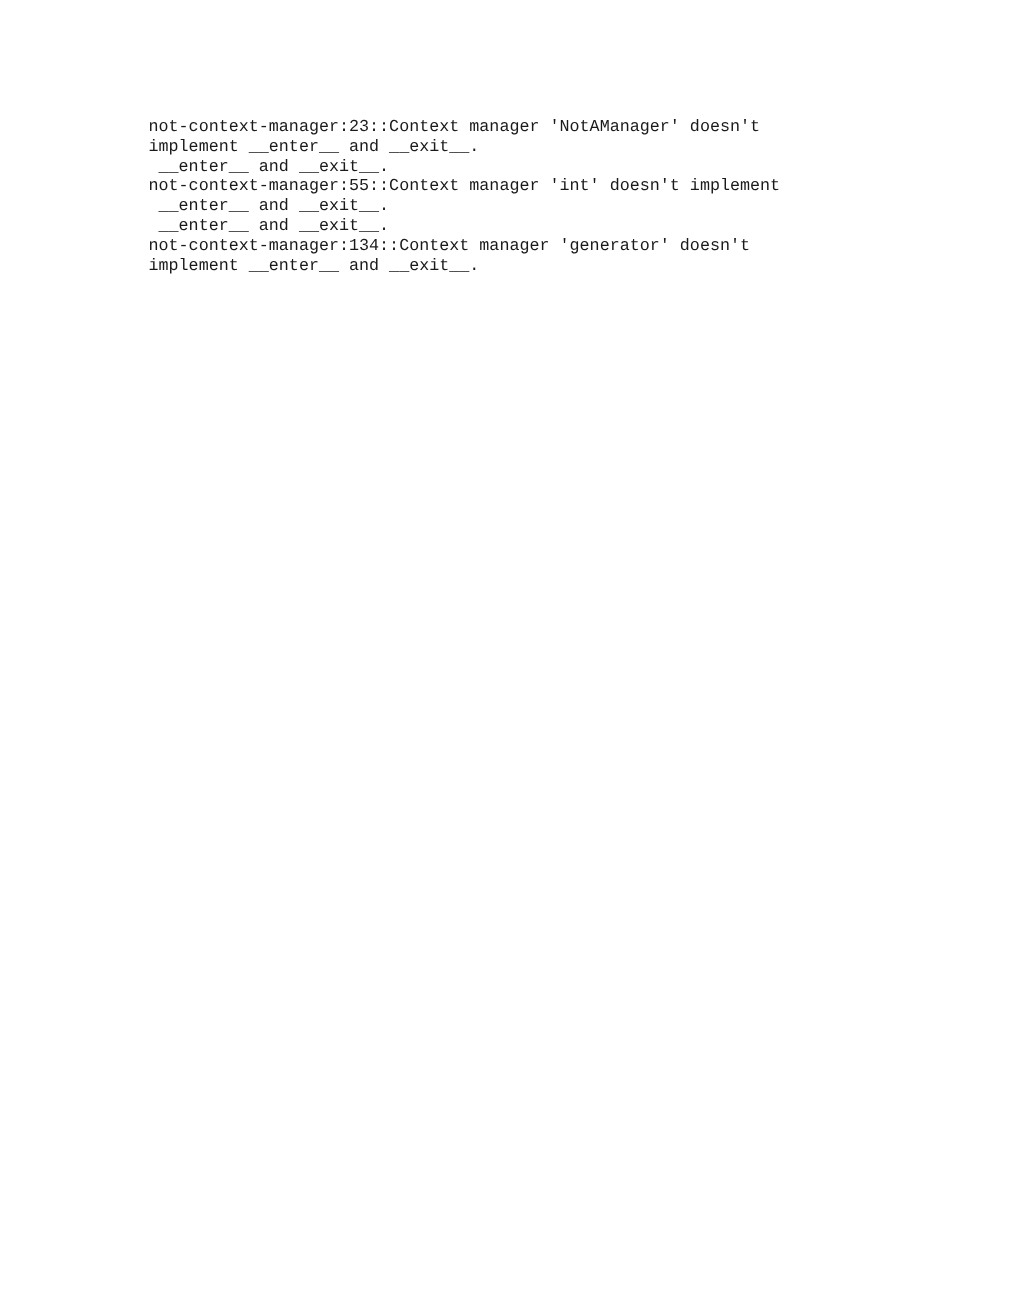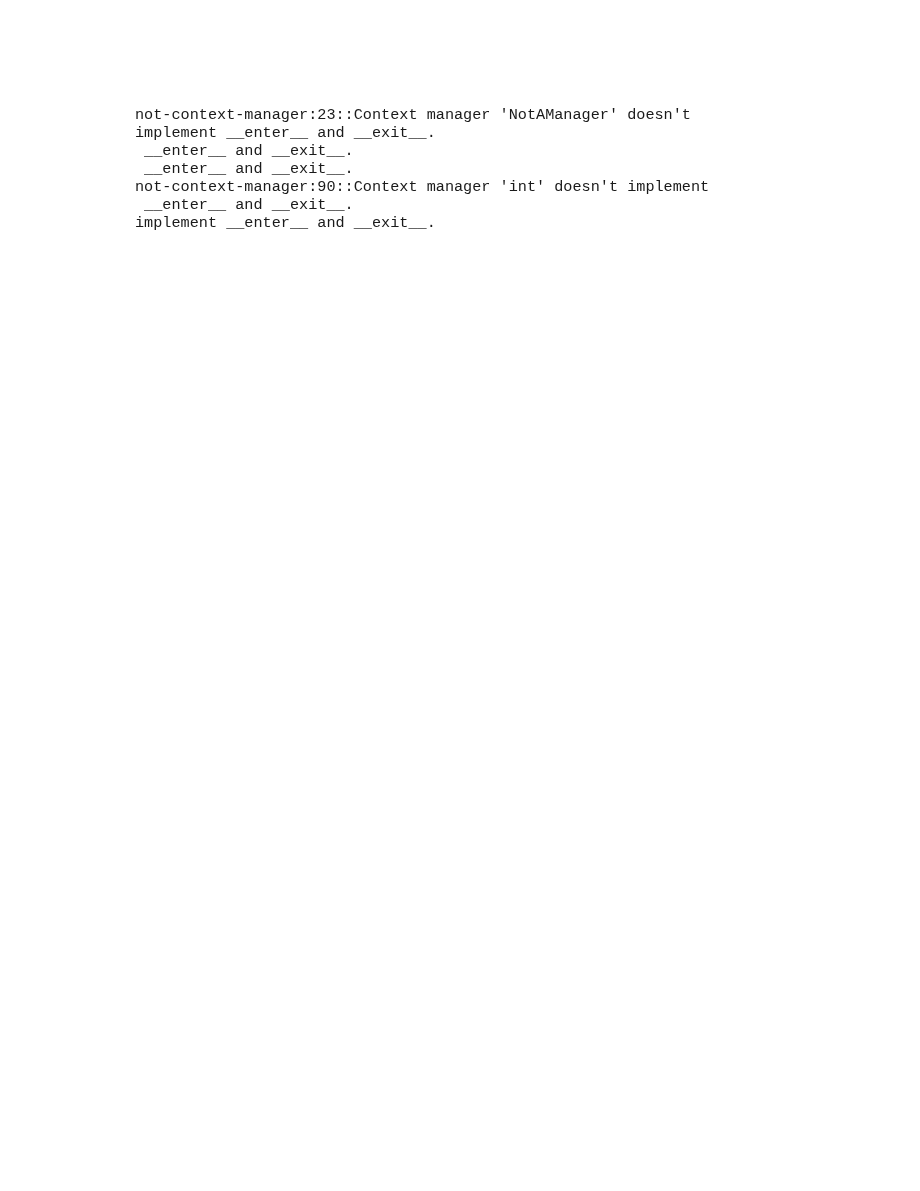--- a/index.html
+++ b/index.html
@@ -55,27 +55,28 @@
     <div class="message-block">
       <div class="output-line">not-context-manager:23::Context manager 'NotAManager' doesn't</div>
       <div class="output-line">implement __enter__ and __exit__.</div>
     </div>
 
     <div class="message-block">
       <div class="output-line"> __enter__ and __exit__.</div>
     </div>
 
     <div class="message-block">
+      <div class="output-line">not-context-manager:55::Context manager 'int' doesn't implement</div>
       <div class="output-line"> __enter__ and __exit__.</div>
     </div>
 
     <div class="message-block">
-      <div class="output-line">not-context-manager:90::Context manager 'int' doesn't implement</div>
       <div class="output-line"> __enter__ and __exit__.</div>
     </div>
 
     <div class="message-block">
+      <div class="output-line">not-context-manager:134::Context manager 'generator' doesn't</div>
       <div class="output-line">implement __enter__ and __exit__.</div>
     </div>
 
   </div>
 
 </div>
 
 </body></html>

